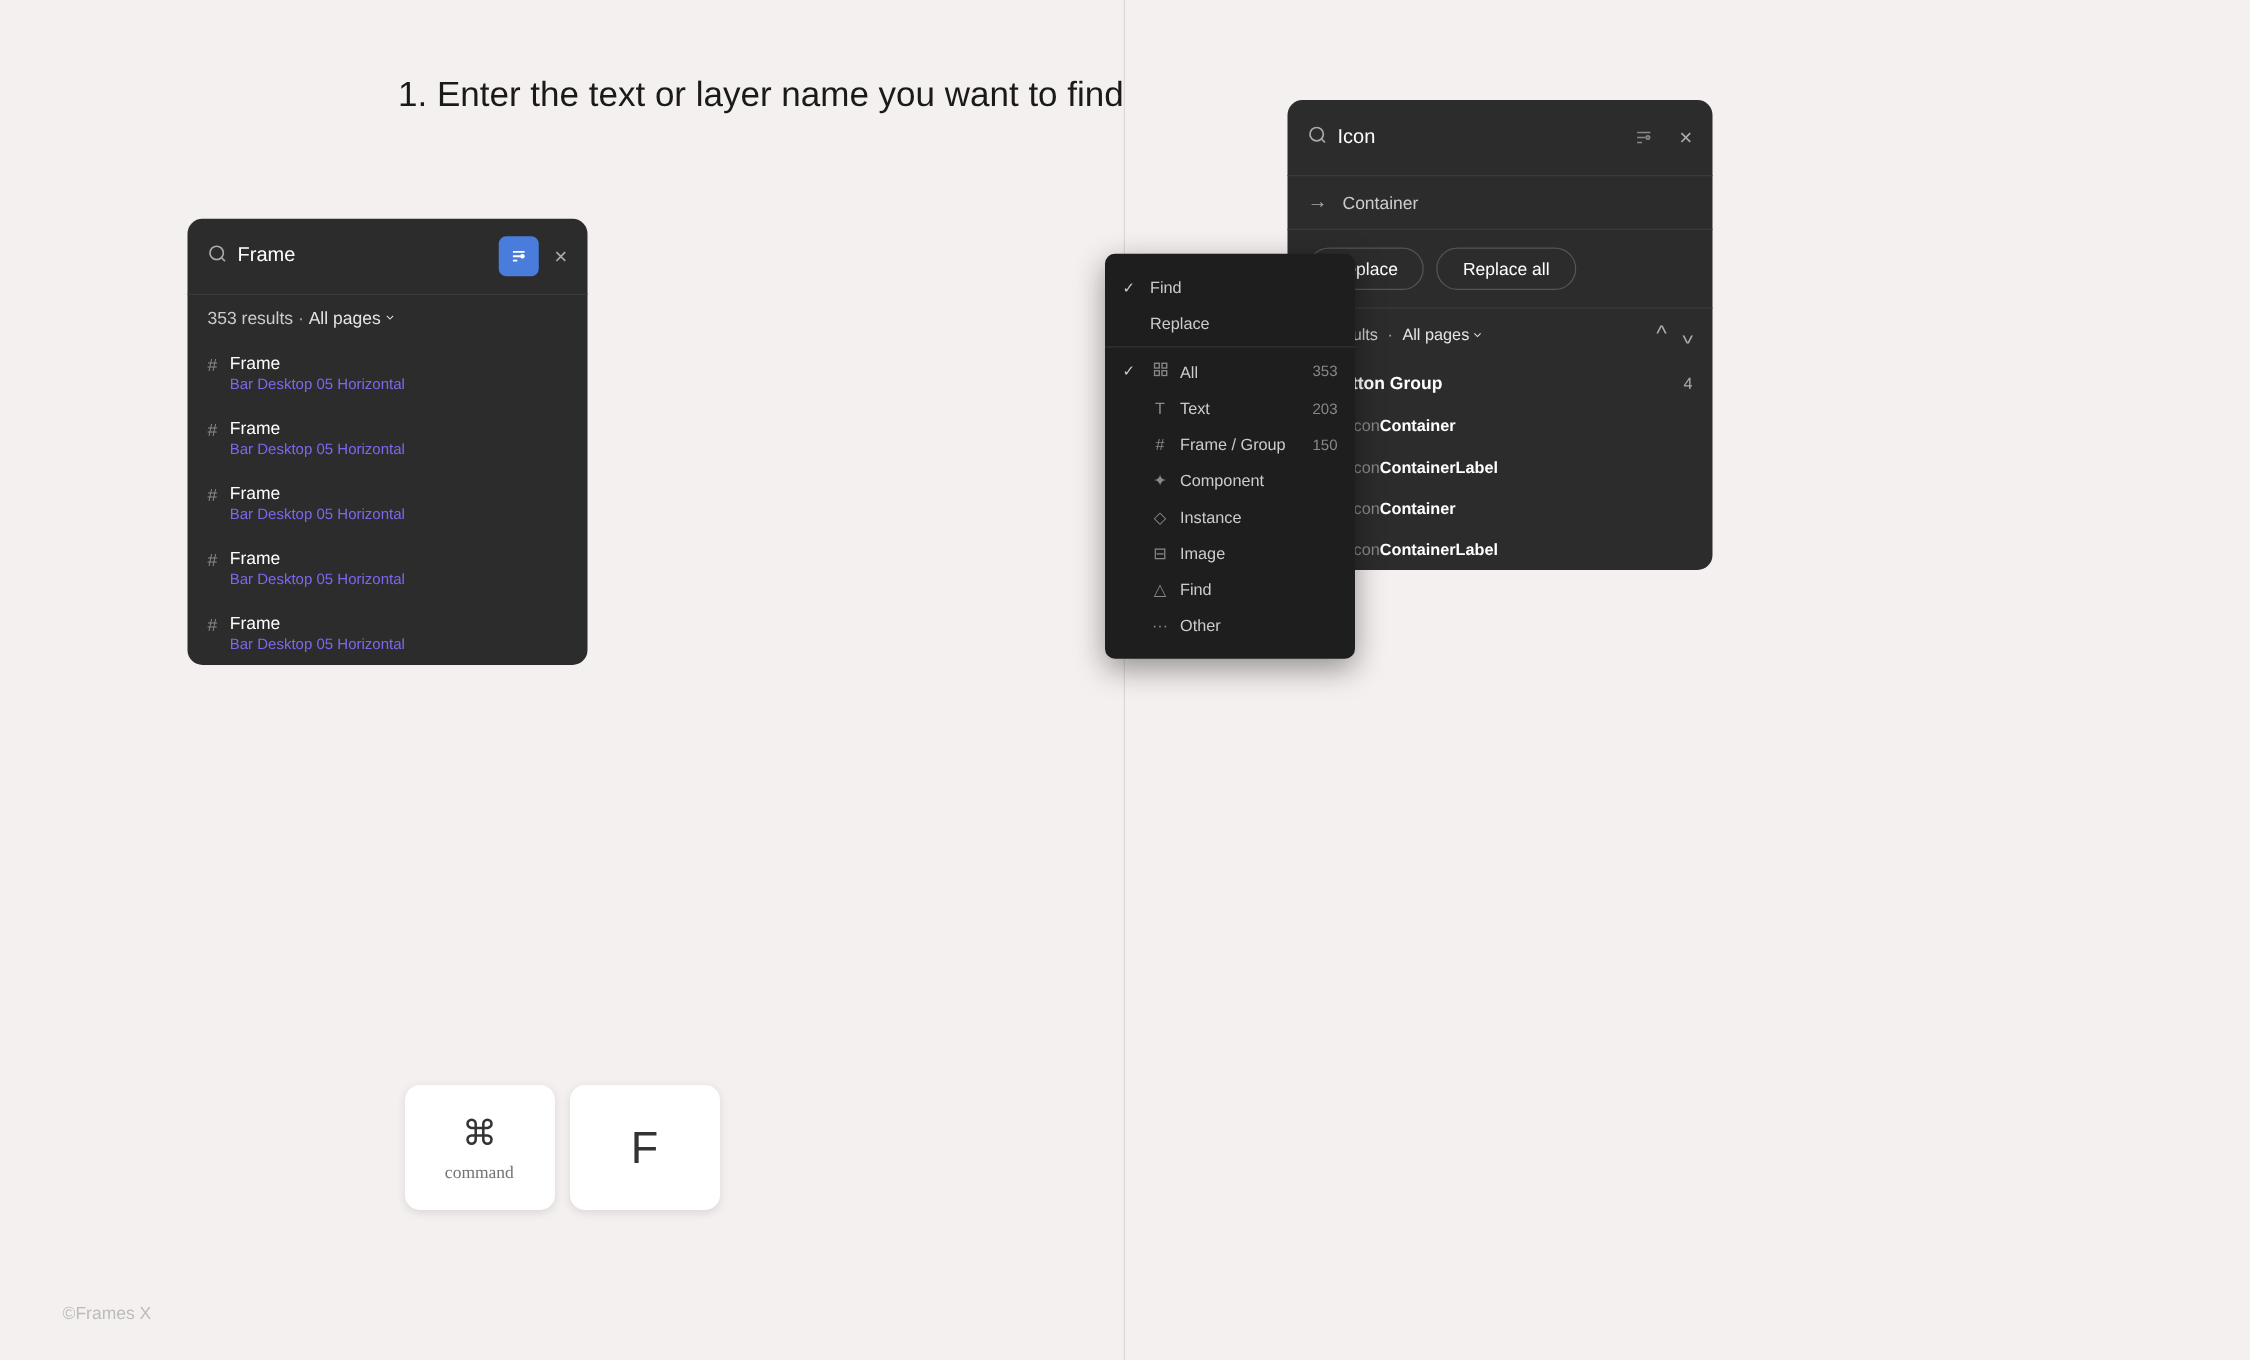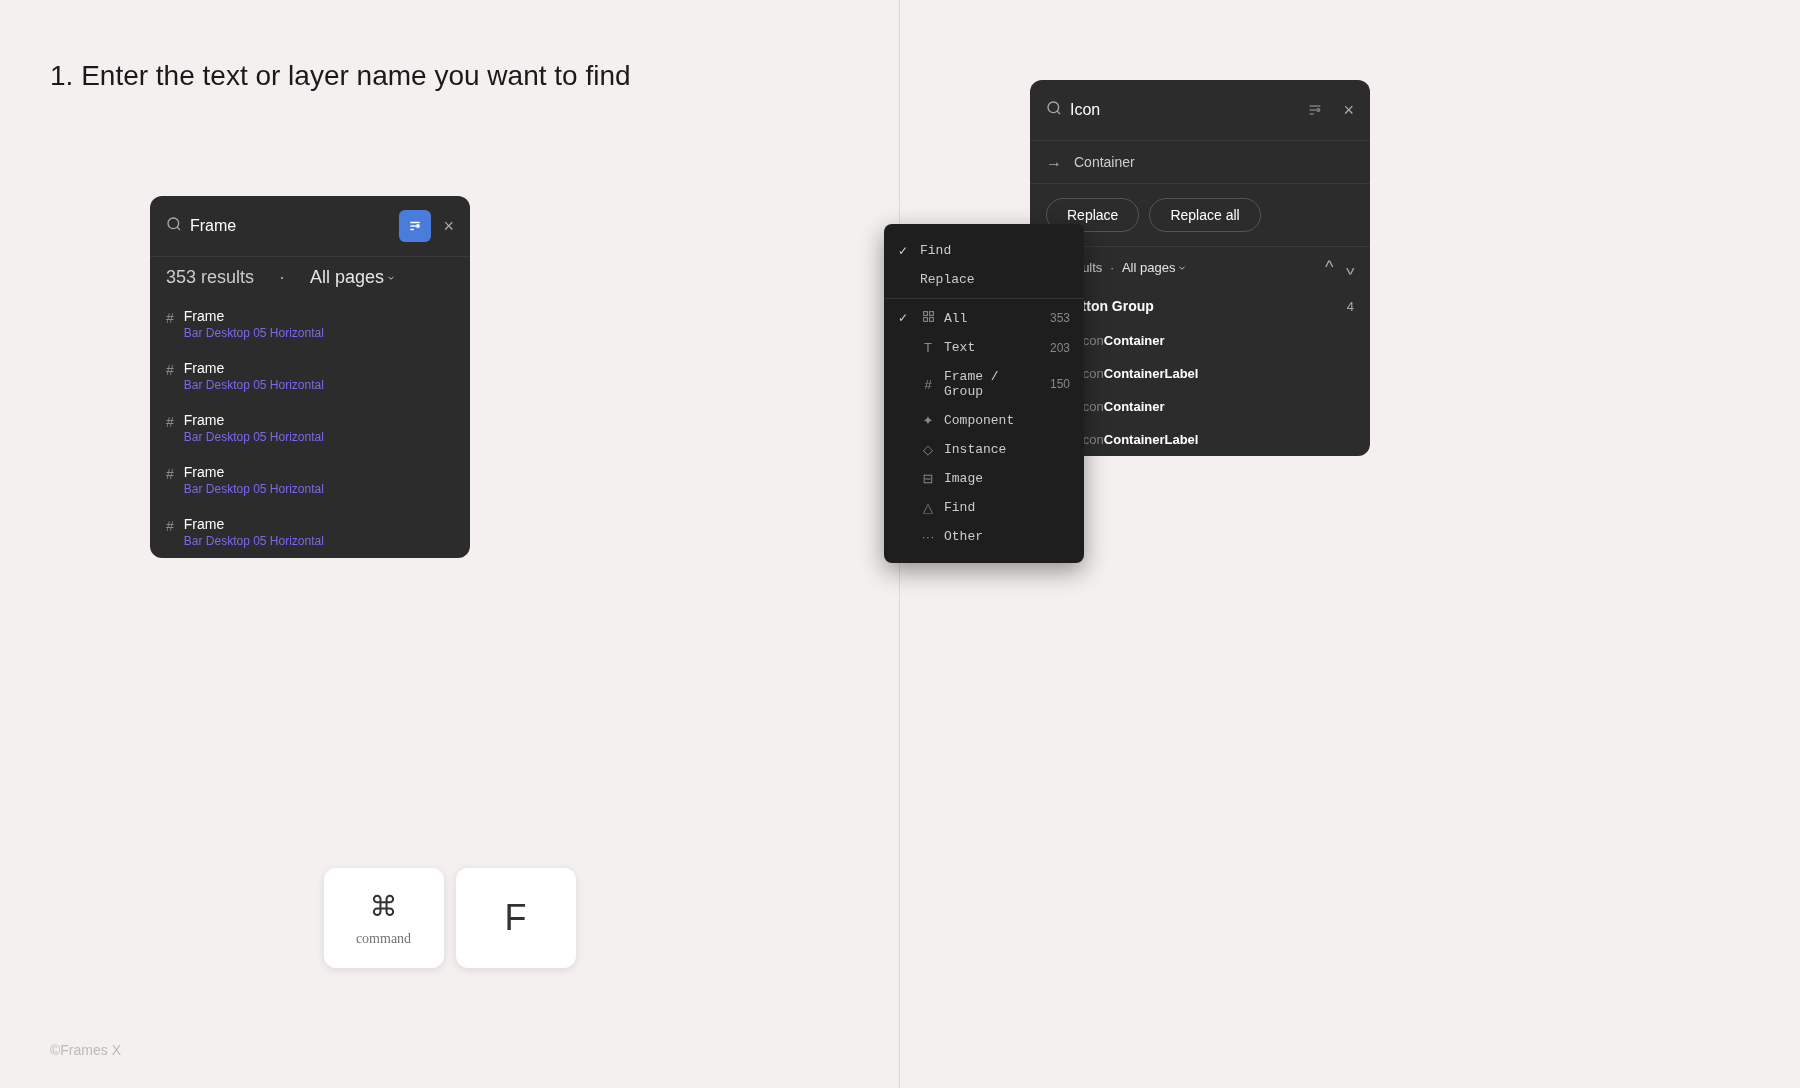--- a/index.html
+++ b/index.html
@@ -32,21 +32,22 @@
       flex: 1;
       display: flex;
       flex-direction: column;
       padding: 60px 0 0 50px;
     }
 
     .step-title {
       font-size: 28px;
       font-weight: 500;
       color: #1a1a1a;
-      margin-bottom: 84px;
+      margin-bottom: 63px;
+      text-align: right;
     }
 
     
     .search-panel {
       background: #2c2c2c;
       border-radius: 12px;
       width: 320px;
       overflow: visible;
       position: relative;
       margin-left: 100px;
@@ -90,22 +91,22 @@
       cursor: pointer;
       font-size: 18px;
       margin-left: 4px;
     }
 
     .results-bar {
       display: flex;
       align-items: flex-end;
       padding: 10px 16px;
       color: #aaa;
-      font-size: 18px;
-      gap: 20px;
+      font-size: 14px;
+      gap: 0;
     }
 
     .results-count { color: #ccc; }
 
     .pages-btn {
       color: #e5e5e5;
       cursor: pointer;
       display: flex;
       align-items: center;
       gap: 2px;
@@ -166,21 +167,21 @@
       align-items: center;
       padding: 7px 14px;
       color: #ccc;
       font-size: 13px;
       cursor: pointer;
       gap: 8px;
     }
 
     .menu-item .check { color: #ccc; font-size: 12px; width: 14px; }
     .menu-item .mi-icon { color: #888; font-size: 13px; width: 16px; text-align: center; }
-    .menu-item .mi-label { flex: 1; font-family: Liberation Mono, monospace; }
+    .menu-item .mi-label { flex: 1; }
     .menu-item .mi-count { color: #888; font-size: 12px; }
 
     
     .search-panel-right {
       background: #2c2c2c;
       border-radius: 12px;
       width: 340px;
       margin-left: 80px;
       margin-top: 20px;
     }

